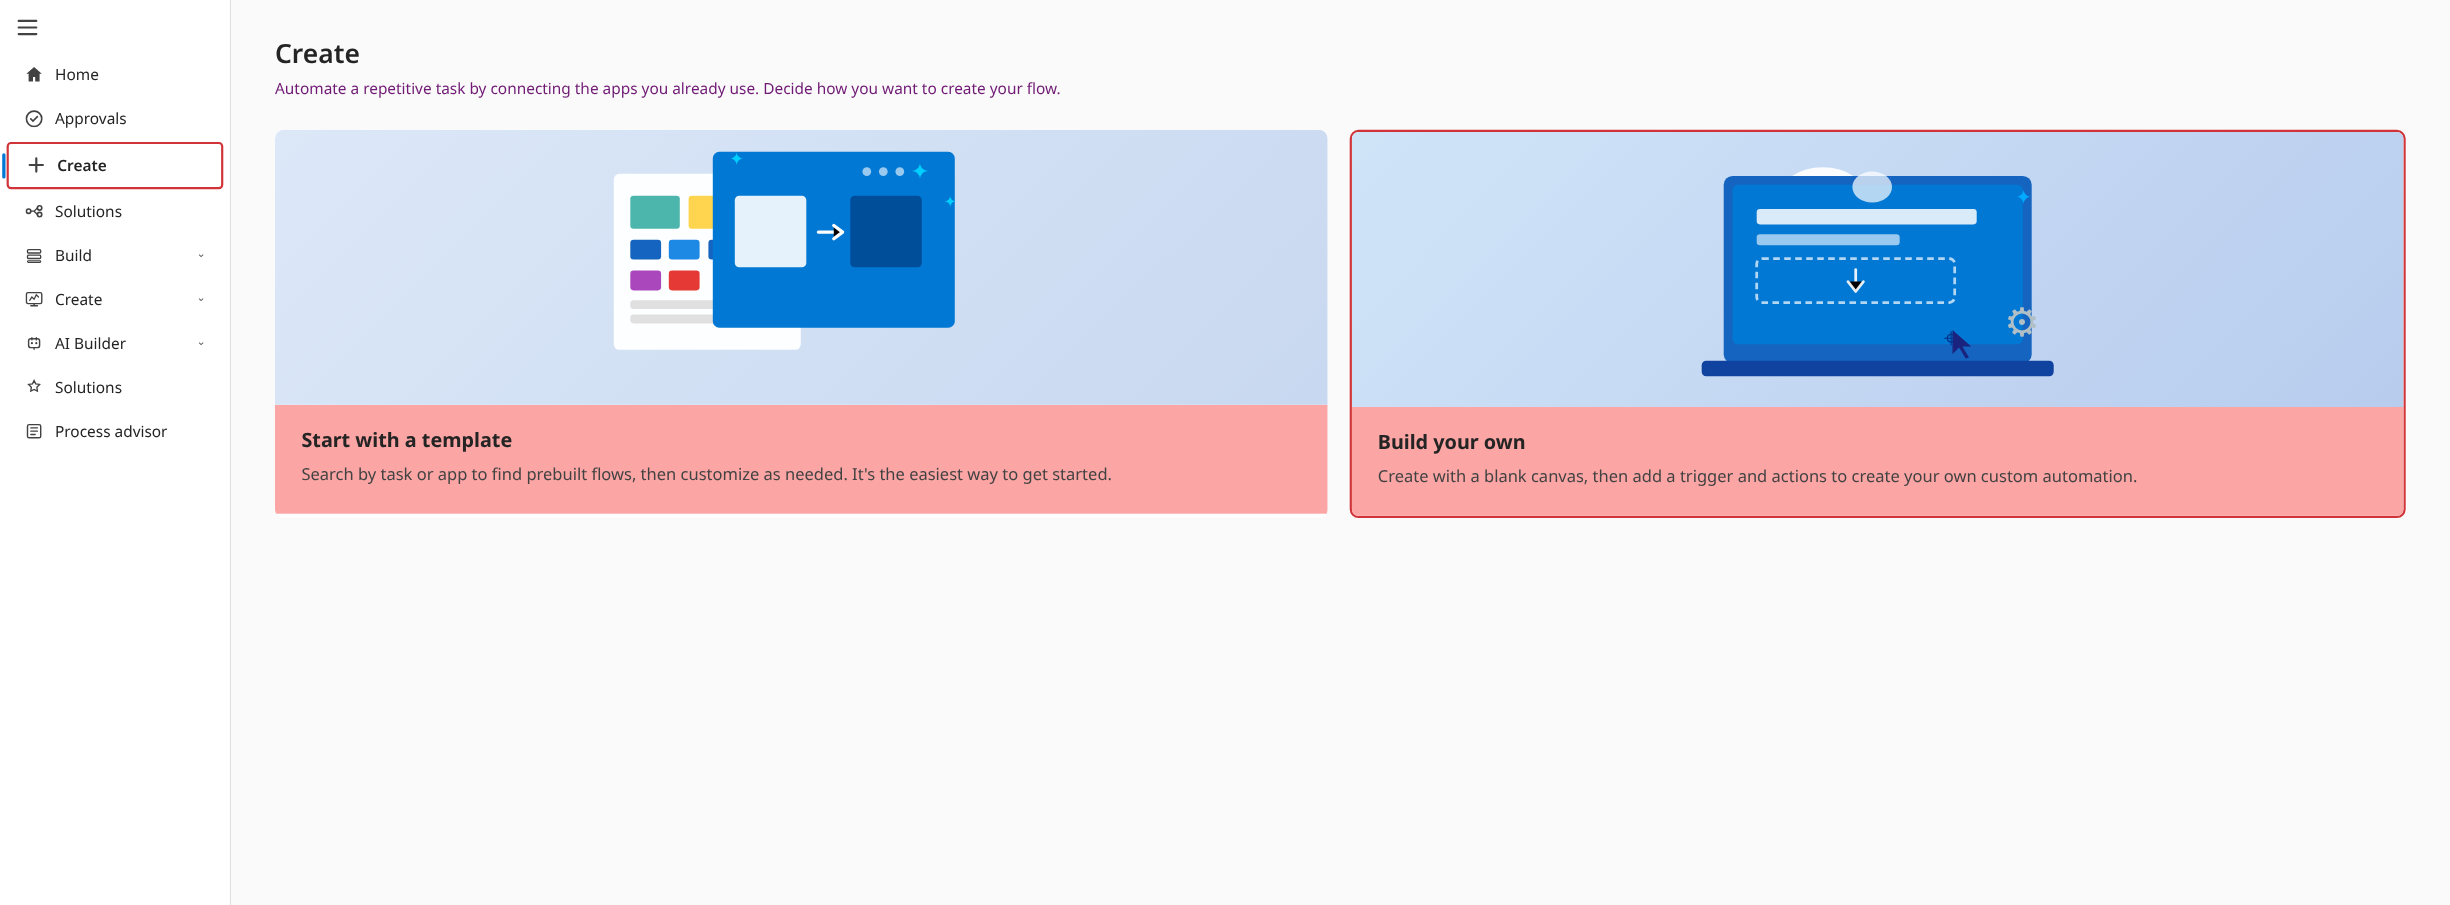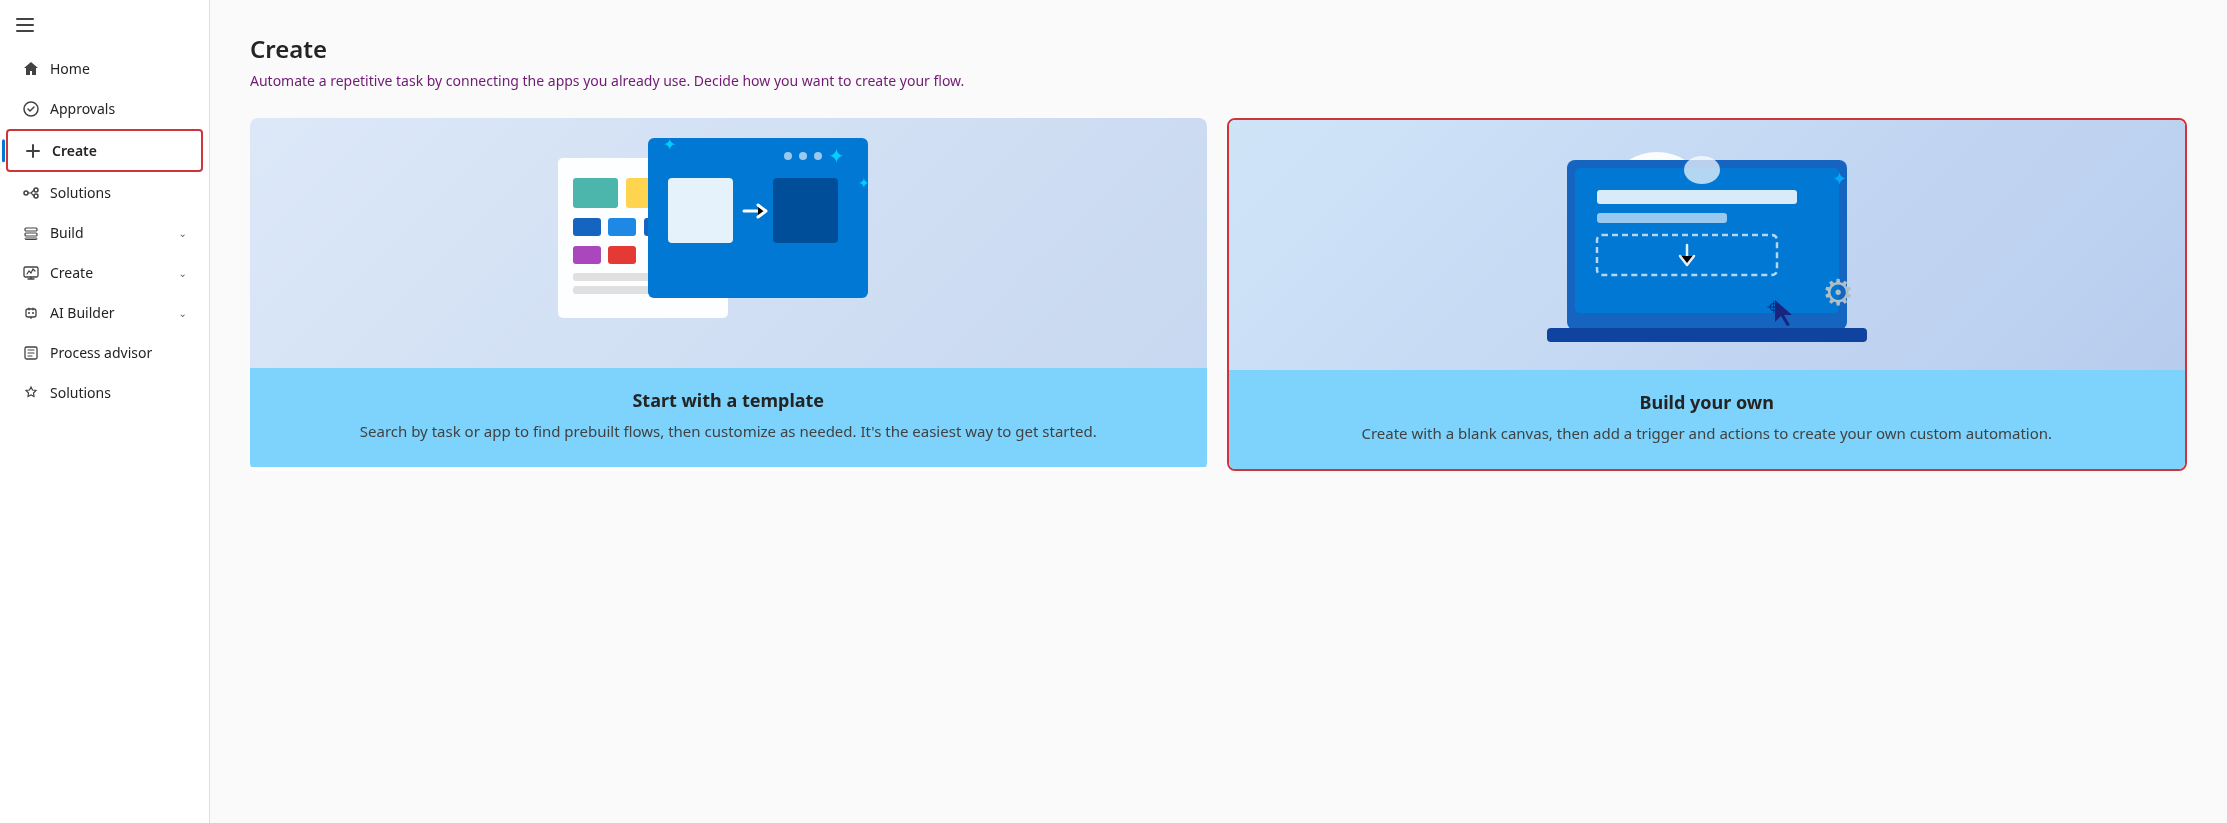--- a/index.html
+++ b/index.html
@@ -39,21 +39,21 @@
     .hamburger-icon span {
       display: block;
       width: 18px;
       height: 2px;
       background: #424242;
       border-radius: 1px;
     }
 
     .nav-item {
       display: flex;
-      align-items: center;
+      align-items: flex-start;
       gap: 10px;
       padding: 10px 16px;
       cursor: pointer;
       border-radius: 4px;
       margin: 1px 6px;
       color: #242424;
       font-size: 14px;
       position: relative;
       user-select: none;
     }
@@ -154,22 +154,21 @@
     .card-image.template-bg {
       background: linear-gradient(135deg, #dce8f8 0%, #c8d8f0 100%);
     }
 
     .card-image.build-bg {
       background: linear-gradient(135deg, #d0e4f8 0%, #b8ccee 100%);
     }
 
     .card-content {
       padding: 20px 24px 24px 24px;
-      background: #7dd3fc;
-      text-align: center;
+      background: #fca5a5;
     }
 
     .card-title {
       font-size: 18px;
       font-weight: 700;
       color: #242424;
       margin-bottom: 8px;
     }
 
     .card-desc {
@@ -265,34 +264,34 @@
           <path d="M6 5V3M10 5V3M8 12v1.5" stroke="#424242" stroke-width="1.2" stroke-linecap="round"></path>
         </svg>
       </span>
       <span class="nav-label">AI Builder</span>
       <span class="nav-chevron">⌄</span>
     </div>
 
     <div class="nav-item">
       <span class="nav-icon">
         <svg width="16" height="16" viewBox="0 0 16 16" fill="none">
+          <path d="M8 2l1.5 3 3.5.5-2.5 2.5.5 3.5L8 10l-3 1.5.5-3.5L3 5.5 6.5 5z" stroke="#424242" stroke-width="1.2" fill="none"></path>
+        </svg>
+      </span>
+      <span class="nav-label">Solutions</span>
+    </div>
+
+    <div class="nav-item">
+      <span class="nav-icon">
+        <svg width="16" height="16" viewBox="0 0 16 16" fill="none">
           <rect x="2" y="2" width="12" height="12" rx="1.5" stroke="#424242" stroke-width="1.3"></rect>
           <path d="M5 5h6M5 8h6M5 11h4" stroke="#424242" stroke-width="1.2" stroke-linecap="round"></path>
         </svg>
       </span>
       <span class="nav-label">Process advisor</span>
-    </div>
-
-    <div class="nav-item">
-      <span class="nav-icon">
-        <svg width="16" height="16" viewBox="0 0 16 16" fill="none">
-          <path d="M8 2l1.5 3 3.5.5-2.5 2.5.5 3.5L8 10l-3 1.5.5-3.5L3 5.5 6.5 5z" stroke="#424242" stroke-width="1.2" fill="none"></path>
-        </svg>
-      </span>
-      <span class="nav-label">Solutions</span>
     </div>
 
   </nav>
 </aside>
 
 <main class="main">
   <h1 class="page-title">Create</h1>
   <p class="page-subtitle">Automate a repetitive task by connecting the apps you already use. Decide how you want to create your flow.</p>
 
   <div class="cards-row">

